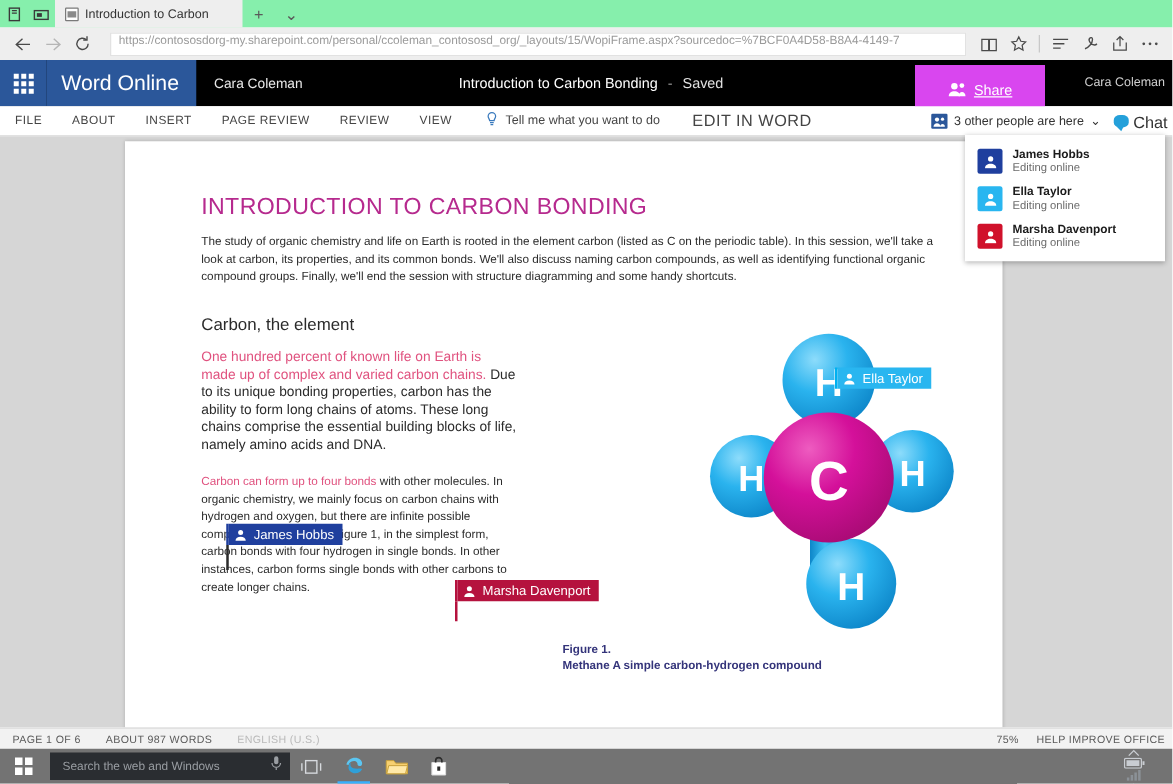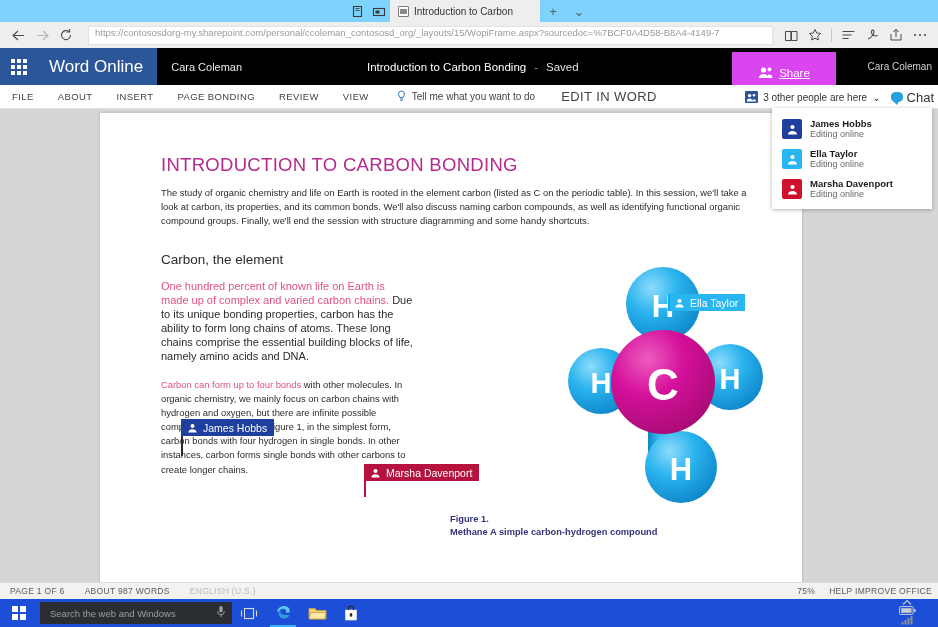--- a/index.html
+++ b/index.html
@@ -7,22 +7,22 @@
     width: 938px; height: 627px;
     overflow: hidden;
     font-family: "Liberation Sans", sans-serif;
     background: #ffffff;
   }
   #app { position: relative; width: 938px; height: 627px; }
 
   
   .browser-tabstrip {
     position: absolute; left: 0; top: 0; width: 938px; height: 22px;
-    background: #7dd3fc;
-    display: flex; align-items: center; justify-content: center;
+    background: #86efac;
+    display: flex; align-items: center;
   }
   .tab-ctl-icon {
     width: 22px; height: 22px; display: flex; align-items: center; justify-content: center;
     color: #3a3a3a;
   }
   .tab-ctl-icon svg { display: block; }
   .browser-tab {
     height: 22px; min-width: 150px; background: #eeeeee;
     display: flex; align-items: center; gap: 5px;
     padding: 0 10px 0 8px; font-size: 10px; color: #333;
@@ -221,21 +221,21 @@
     display: flex; align-items: center; font-size: 8.5px; color: #5a5a5a;
     letter-spacing: 0.3px;
   }
   .st-item { padding: 0 10px; }
   .st-item.muted { color: #b9b9b9; }
   .status-right { position: absolute; right: 6px; display: flex; align-items: center; gap: 14px; }
 
   
   .taskbar {
     position: absolute; left: 0; top: 599px; width: 938px; height: 28px;
-    background: #1d4ed8; display: flex; align-items: center;
+    background: #737373; display: flex; align-items: center;
   }
   .start-btn {
     width: 38px; height: 28px; display: flex; align-items: center; justify-content: center;
   }
   .start-grid { display: grid; grid-template-columns: repeat(2, 6px); grid-template-rows: repeat(2, 6px); gap: 1.5px; }
   .start-grid span { background: #ffffff; display:block; }
   .tb-search {
     width: 192px; height: 22px; background: #2a2d31; display: flex; align-items: center;
     padding: 0 6px 0 10px; margin-left: 2px;
   }
@@ -381,21 +381,21 @@
       <span>Share</span>
     </div>
 
     <div class="wo-user-right">Cara Coleman</div>
   </div>
 
   <div class="wo-ribbon">
     <div class="ribbon-tab">FILE</div>
     <div class="ribbon-tab">ABOUT</div>
     <div class="ribbon-tab">INSERT</div>
-    <div class="ribbon-tab">PAGE BONDING</div>
+    <div class="ribbon-tab">PAGE REVIEW</div>
     <div class="ribbon-tab">REVIEW</div>
     <div class="ribbon-tab">VIEW</div>
     <div class="ribbon-tellme">
       <span class="bulb">
         <svg width="9" height="12" viewBox="0 0 9 12">
             <path d="M4.5 1a3 3 0 0 1 3 3c0 1.5-1.2 2.2-1.2 3.4H2.7C2.7 6.2 1.5 5.5 1.5 4a3 3 0 0 1 3-3z" fill="none" stroke="#3a7abd" stroke-width="1"></path>
             <path d="M3 9h3M3.4 10.7h2.2" stroke="#3a7abd" stroke-width="1"></path>
           </svg>
       </span>
       <span>Tell me what you want to do</span>

